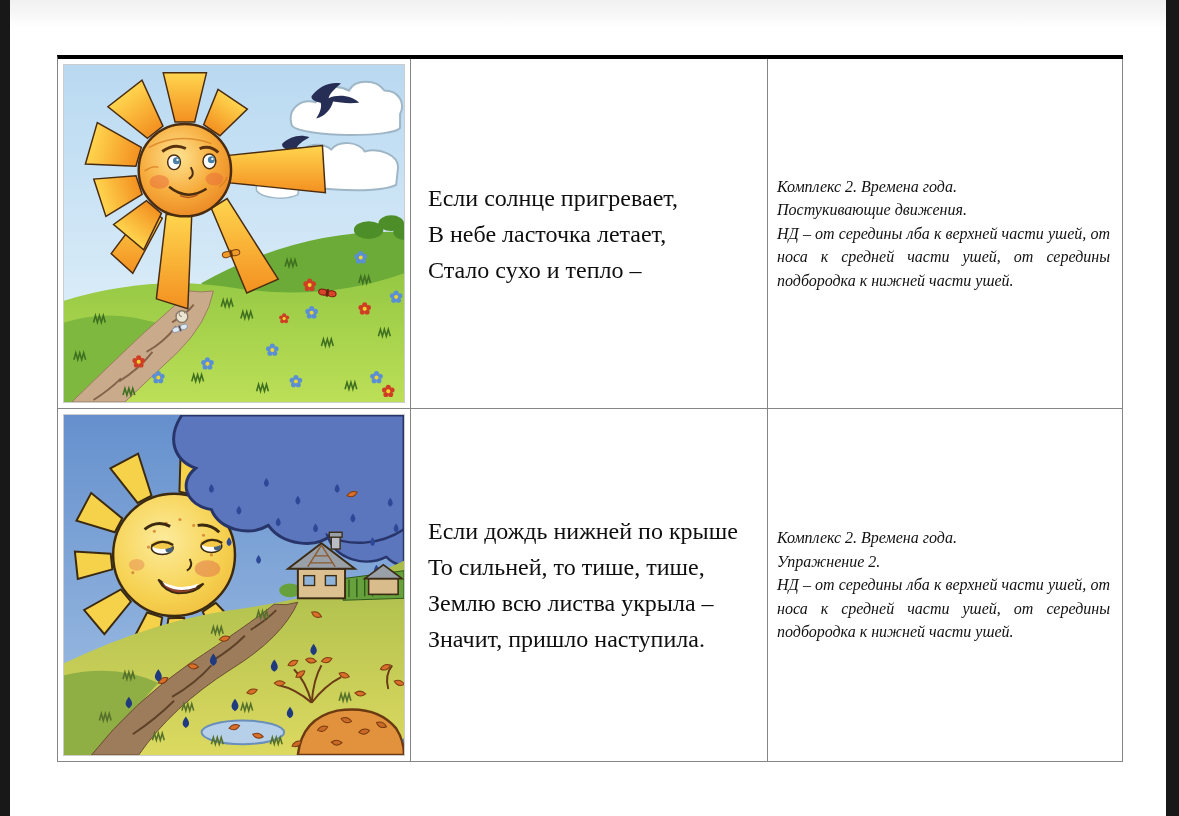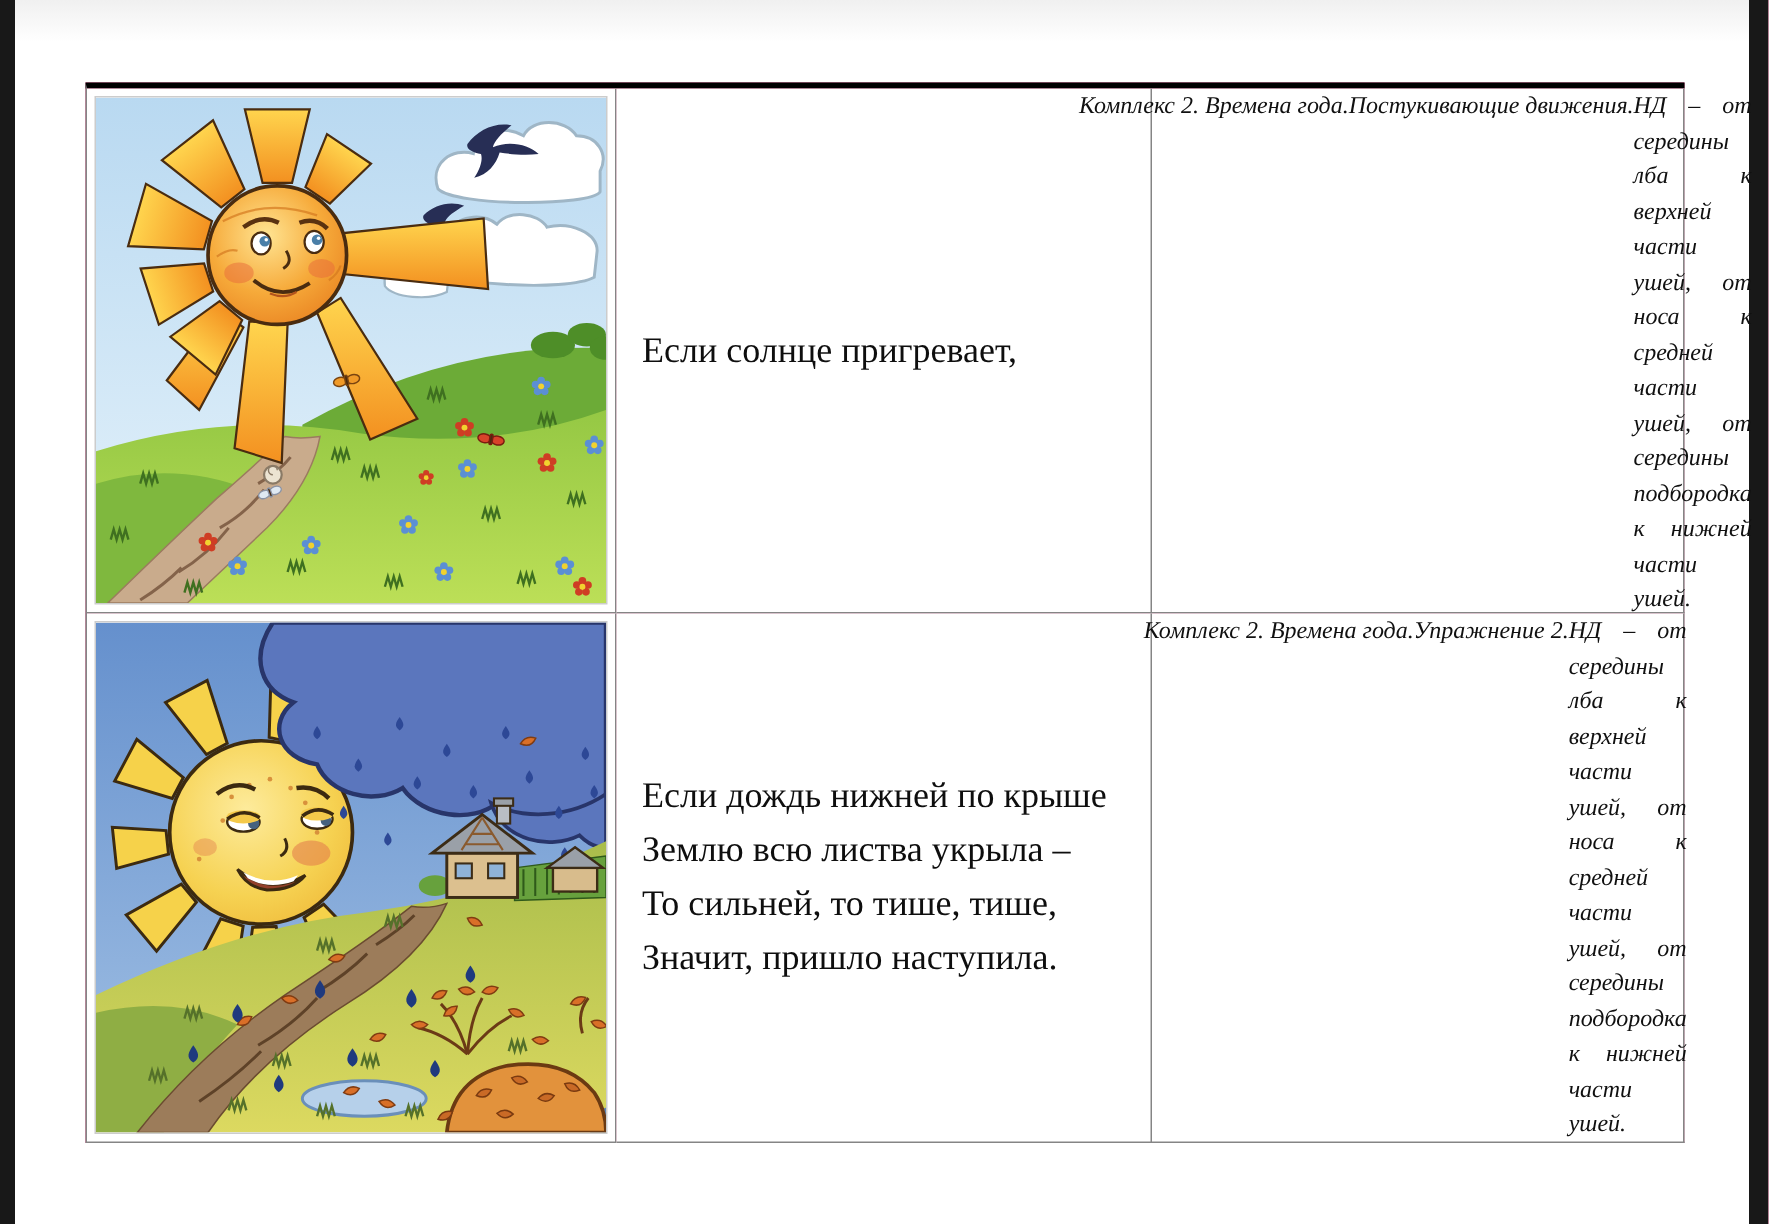--- a/index.html
+++ b/index.html
@@ -28,21 +28,21 @@
   }
   .cell.image{padding:5px;}
   .art-frame{width:100%;height:100%;border:1px solid #cccccc;box-sizing:border-box;overflow:hidden;background:#fff;}
   .art-frame svg{display:block;width:100%;height:100%;}
   .cell.poem{
     display:flex;flex-direction:column;justify-content:center;
     padding-left:17px;padding-right:6px;
     font-size:24px;line-height:36px;color:#0e0e0e;
   }
   .cell.instr{
-    display:flex;flex-direction:row;justify-content:center;
+    display:flex;flex-direction:column;justify-content:center;
     padding:0 12px 0 9px;
     font-style:italic;font-size:16px;line-height:23.5px;color:#101010;
   }
   .instr-para{text-align:justify;}
   .poem-line,.instr-line{white-space:nowrap;}
 </style>
 </head>
 <body>
 
 <div class="screen">
@@ -183,20 +183,22 @@
             <use href="#s1tuft" transform="translate(225,205)"></use>
             <use href="#s1tuft" transform="translate(320,276)"></use>
             <use href="#s1tuft" transform="translate(10,300)"></use>
           </g>
         </svg>
       </div>
     </div>
 
     <div class="cell poem">
       <div class="poem-line">Если солнце пригревает,</div>
+      <div class="poem-line">В небе ласточка летает,</div>
+      <div class="poem-line">Стало сухо и тепло –</div>
     </div>
 
     <div class="cell instr">
       <div class="instr-line">Комплекс 2. Времена года.</div>
       <div class="instr-line">Постукивающие движения.</div>
       <div class="instr-para">НД – от середины лба к верхней части ушей, от носа к средней части ушей, от середины подбородка к нижней части ушей.</div>
     </div>
 
     <div class="cell image">
       <div class="art-frame">
@@ -385,22 +387,22 @@
               <use href="#s2tuft" transform="translate(36,310)"></use>
             <use href="#s2tuft" transform="translate(196,206)"></use>
               <use href="#s2tuft" transform="translate(150,222)"></use>
           </g>
         </svg>
       </div>
     </div>
 
     <div class="cell poem">
       <div class="poem-line">Если дождь нижней по крыше</div>
+      <div class="poem-line">То сильней, то тише, тише,</div>
       <div class="poem-line">Землю всю листва укрыла –</div>
-      <div class="poem-line">То сильней, то тише, тише,</div>
       <div class="poem-line">Значит, пришло наступила.</div>
     </div>
 
     <div class="cell instr">
       <div class="instr-line">Комплекс 2. Времена года.</div>
       <div class="instr-line">Упражнение 2.</div>
       <div class="instr-para">НД – от середины лба к верхней части ушей, от носа к средней части ушей, от середины подбородка к нижней части ушей.</div>
     </div>
 
   </div>

